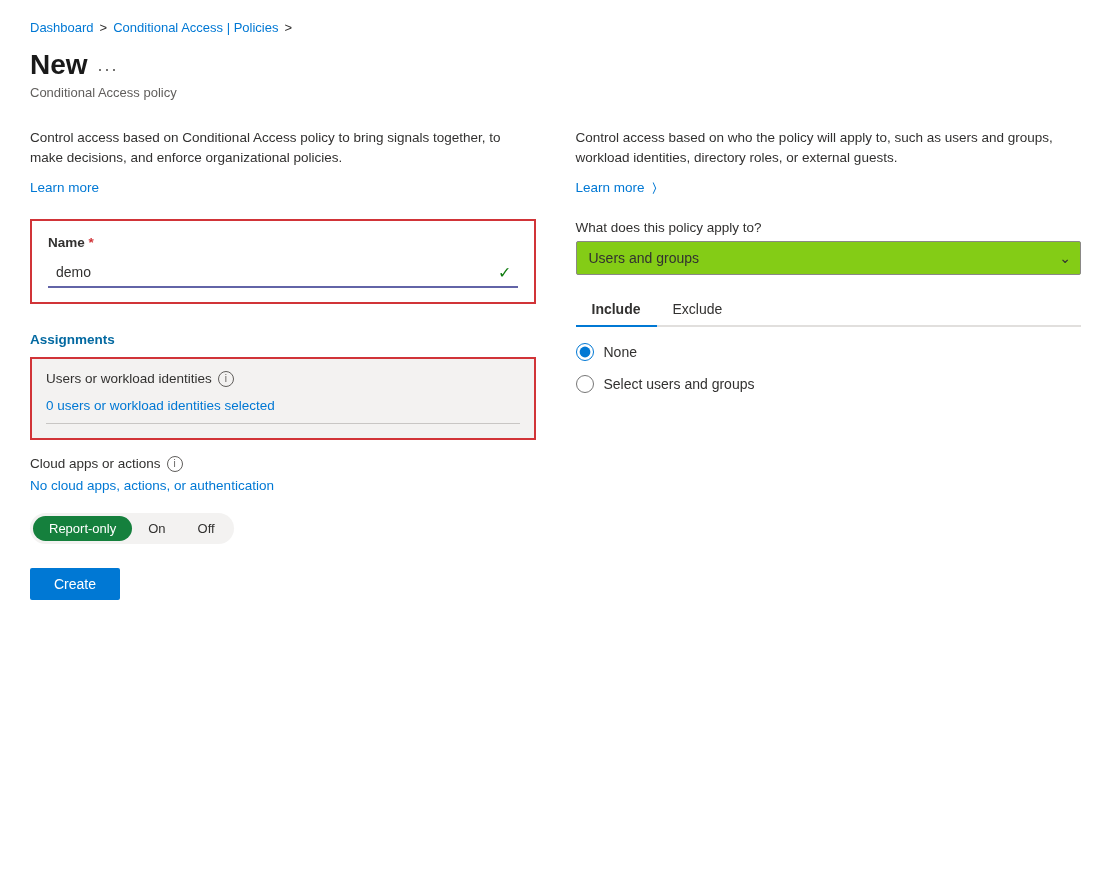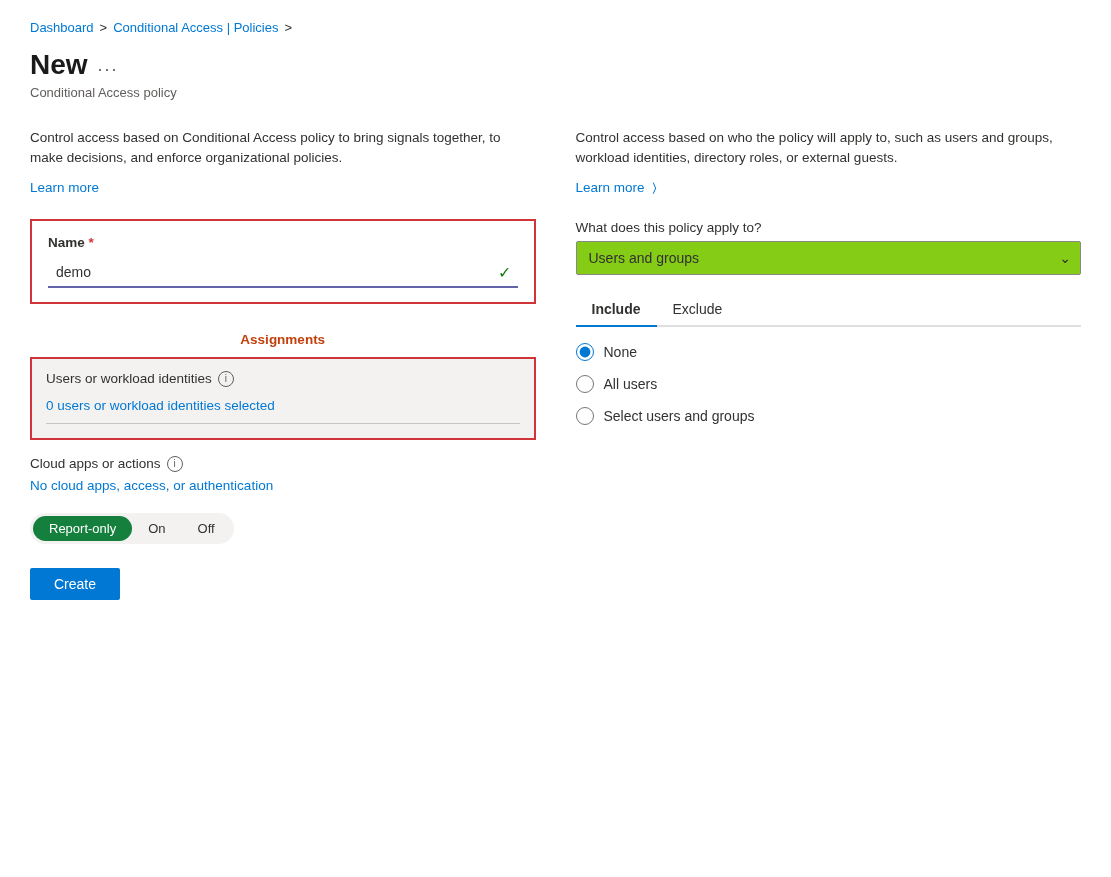--- a/index.html
+++ b/index.html
@@ -108,23 +108,22 @@
       position: absolute;
       right: 6px;
       color: #107c10;
       font-size: 16px;
     }
 
     
     .section-label {
       font-size: 13.5px;
       font-weight: 600;
-      color: #c2410c;
+      color: #0369a1;
       margin-bottom: 10px;
-      text-align: center;
     }
 
     
     .assignment-box {
       border: 2px solid #d13438;
       background: #f3f2f1;
       padding: 12px 14px 14px;
       margin-bottom: 16px;
     }
     .assignment-box-title {
@@ -371,21 +370,21 @@
       </div>
       <a class="assignment-link">0 users or workload identities selected</a>
       <hr class="assignment-box-divider">
     </div>
 
     
     <div class="cloud-apps-row">
       <span class="cloud-apps-label">Cloud apps or actions</span>
       <span class="info-icon">i</span>
     </div>
-    <a class="cloud-apps-link">No cloud apps, access, or authentication</a>
+    <a class="cloud-apps-link">No cloud apps, actions, or authentication</a>
 
     
     <div class="toggle-group">
       <div class="toggle-option active">Report-only</div>
       <div class="toggle-option inactive">On</div>
       <div class="toggle-option inactive">Off</div>
     </div>
 
     
     <button class="create-button">Create</button>
@@ -415,22 +414,18 @@
     </div>
 
     
     <div class="radio-group">
       <label class="radio-item">
         <input type="radio" class="radio-input" name="include-option" checked="" style="">
         <span class="radio-label">None</span>
       </label>
       <label class="radio-item">
         <input type="radio" class="radio-input" name="include-option" style="">
-        <span class="radio-label">All users</span>
-      </label>
-      <label class="radio-item">
-        <input type="radio" class="radio-input" name="include-option" style="">
         <span class="radio-label">Select users and groups</span>
       </label>
     </div>
   </div>
 
 </div>
 
 </body></html>

